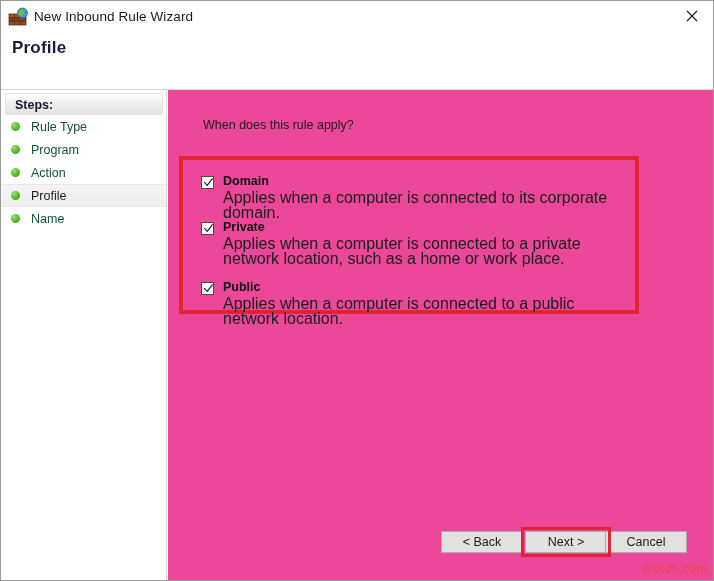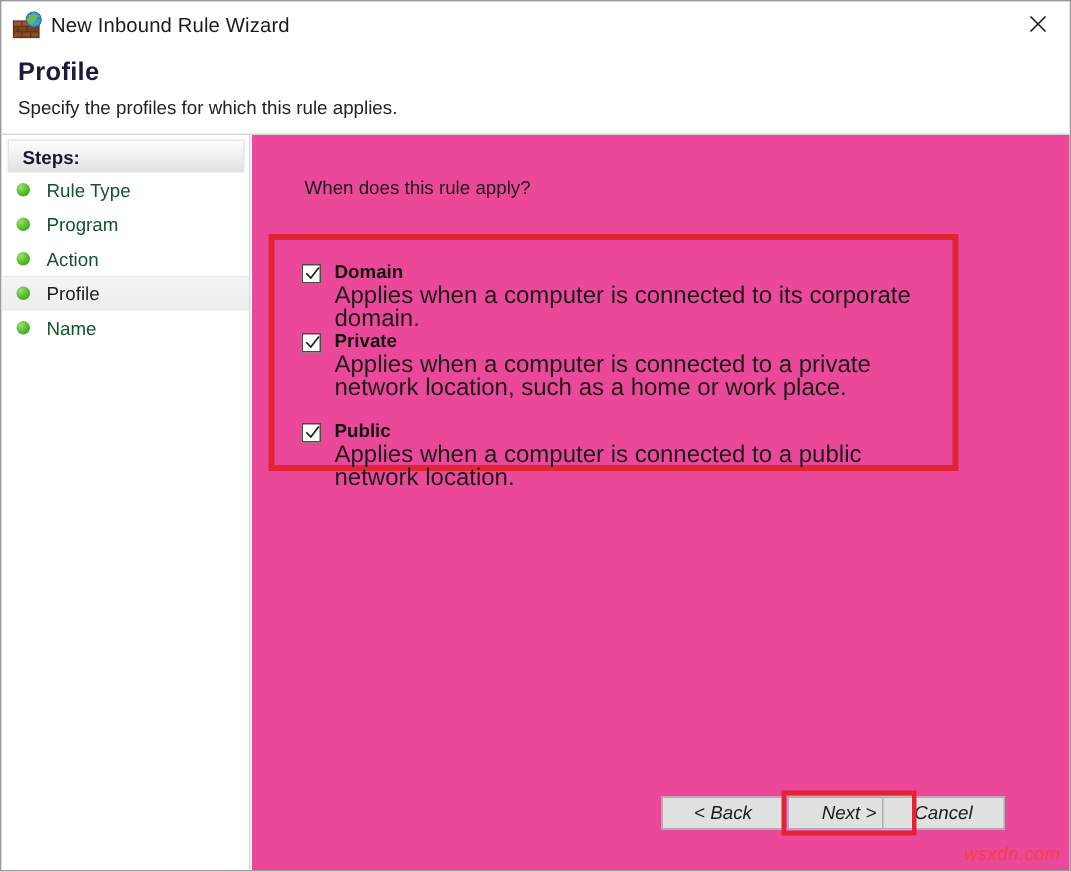--- a/index.html
+++ b/index.html
@@ -209,41 +209,40 @@
     line-height: 15px;
     max-width: 408px;
   }
 
   
   #footer {
     position: absolute;
     left: 0; top: 519px;
     width: 712px;
     height: 60px;
-    font-style: italic;
   }
   .btn {
     position: absolute;
     top: 11px;
     width: 82px;
     height: 22px;
     background: #e1e1e1;
     border: 1px solid #adadad;
     box-sizing: border-box;
     font-size: 12.5px;
     color: #1b1b1b;
     font-family: "Liberation Sans", sans-serif;
     display: flex;
     align-items: center;
     justify-content: center;
     cursor: default;
   }
   #btn-back { left: 440px; }
   #btn-next { left: 524px; }
-  #btn-cancel { left: 587px; }
+  #btn-cancel { left: 604px; }
   #next-highlight {
     position: absolute;
     left: 520px;
     top: 7px;
     width: 90px;
     height: 30px;
     border: 3px solid #e02434;
     box-sizing: border-box;
     pointer-events: none;
   }
@@ -291,21 +290,20 @@
     <div id="close-btn">
       <svg width="12" height="12" viewBox="0 0 12 12">
         <line x1="1" y1="1" x2="11" y2="11" stroke="#1a1a1a" stroke-width="1.1"></line>
         <line x1="11" y1="1" x2="1" y2="11" stroke="#1a1a1a" stroke-width="1.1"></line>
       </svg>
     </div>
   </div>
 
   <div id="header">
     <div id="page-title">Profile</div>
-    <div id="page-subtitle">Specify the profiles for which this rule applies.</div>
   </div>
 
   <div id="body-area">
 
     <div id="sidebar">
       <div id="steps-header">Steps:</div>
 
       <div class="step-row">
         <span class="step-bullet"></span>
         <span class="step-label">Rule Type</span>

